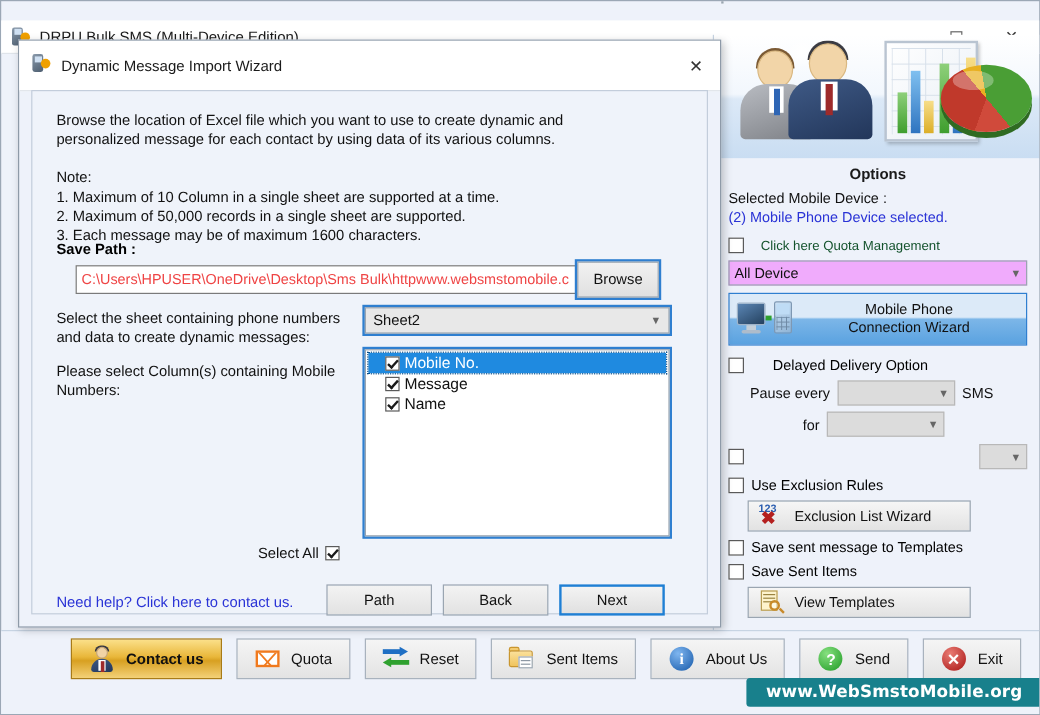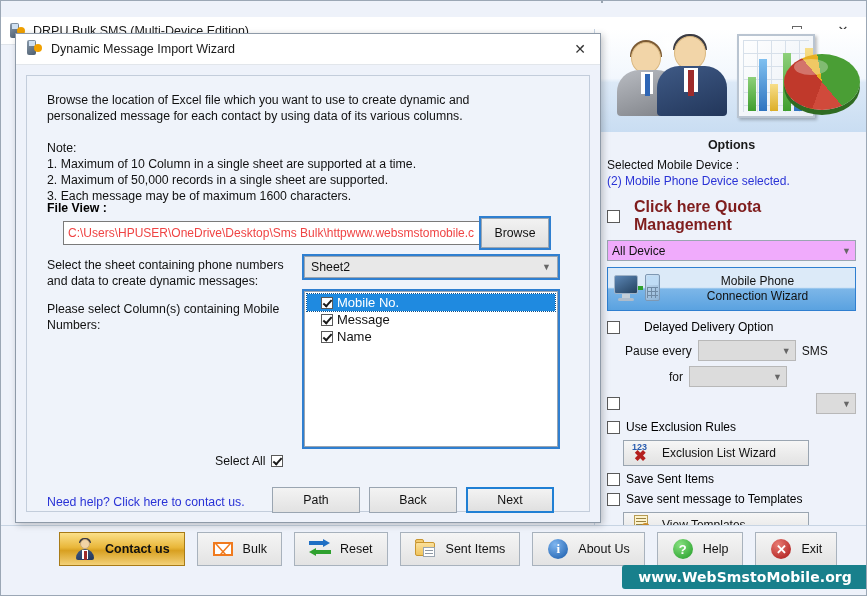--- a/index.html
+++ b/index.html
@@ -131,21 +131,21 @@
     margin-bottom:6px;
   }
   .opt-text { font-size:12px; color:#111; margin:2px 0; }
   .opt-blue { font-size:12px; color:#2a33d6; margin:2px 0 10px 0; }
   .opt-row { display:flex; align-items:center; gap:6px; margin:6px 0; }
   .cbx {
     width:13px; height:13px; flex:none;
     background:#fff; border:1px solid #5a5a5a;
     position:relative;
   }
-  .link-blue { color:#7f1d1d; font-size:16px;font-weight:bold; }
+  .link-blue { color:#14532d; font-size:11px; }
   select, .fakeselect {
     height:21px; border:1px solid #9aa5b1; background:#f0abfc;
     font-family:"Liberation Sans", sans-serif; font-size:12px; color:#111;
     padding:0 4px; width:100%;
     display:flex; align-items:center; justify-content:space-between;
   }
   .fakeselect.disabled { background:#dcdcdc; color:#9a9a9a; border-color:#b8b8b8; }
   .chev { color:#666; font-size:9px; margin-left:4px; }
 
   #mpc-wizard {
@@ -267,21 +267,21 @@
   }
 
   
   #wizard {
     position:absolute; left:14px; top:32px; width:586px; height:490px;
     background:#eef2fa;
     border:1px solid #8e9aa8;
     box-shadow:2px 2px 7px rgba(0,0,0,.22);
   }
   #wiz-titlebar {
-    height:31px; background:#fff; border-bottom:1px solid #e2e6eb;
+    height:42px; background:#fff; border-bottom:1px solid #e2e6eb;
     display:flex; align-items:center; padding-left:10px;
   }
   #wiz-title { font-size:12.5px; margin-left:9px; color:#1a1a1a; }
   #wiz-close {
     margin-left:auto; width:40px; height:31px; display:flex; align-items:center; justify-content:center;
     font-size:14px; color:#333;
   }
 
   #wiz-body {
     position:absolute; left:10px; top:41px; right:10px; bottom:10px;
@@ -502,26 +502,26 @@
     <div class="opt-btn">
       <span class="excl-icon">
         <span class="num">123</span>
         <span class="x">✖</span>
       </span>
       <span>Exclusion List Wizard</span>
     </div>
 
     <div class="opt-row">
       <span class="cbx"></span>
-      <span style="font-size:12px;">Save Sent Items</span>
+      <span style="font-size:12px;">Save sent message to Templates</span>
     </div>
 
     <div class="opt-row">
       <span class="cbx"></span>
-      <span style="font-size:12px;">Save sent message to Templates</span>
+      <span style="font-size:12px;">Save Sent Items</span>
     </div>
 
     <div class="opt-btn">
       <span class="tmpl-icon">
         <span class="page"></span>
         <span class="ln" style="top:3px;"></span>
           <span class="ln" style="top:6px;"></span>
           <span class="ln" style="top:9px;"></span>
         <span class="mag"></span>
           <span class="mag-h"></span>
@@ -543,21 +543,21 @@
         </span>
         <span>Contact us</span>
       </div>
 
       <div class="tb-btn">
         <span class="ic ic-mail">
           <span class="env"></span>
             <span class="fl1"></span>
             <span class="fl2"></span>
         </span>
-        <span>Bulk</span>
+        <span>Quota</span>
       </div>
 
       <div class="tb-btn">
         <span class="ic ic-reset">
           <span class="a1"></span>
             <span class="a1h"></span>
             <span class="a2"></span>
             <span class="a2h"></span>
         </span>
         <span>Reset</span>
@@ -580,21 +580,21 @@
             <span class="i">i</span>
         </span>
         <span>About Us</span>
       </div>
 
       <div class="tb-btn">
         <span class="ic ic-help">
           <span class="c"></span>
             <span class="q">?</span>
         </span>
-        <span>Help</span>
+        <span>Send</span>
       </div>
 
       <div class="tb-btn">
         <span class="ic ic-exit">
           <span class="c"></span>
             <span class="x">✕</span>
         </span>
         <span>Exit</span>
       </div>
 
@@ -623,21 +623,21 @@
         <span>personalized message for each contact by using data of its various columns.</span>
       </div>
 
       <div id="note" class="wz-text">
         <span>Note:</span><br>
         <span>1. Maximum of 10 Column in a single sheet are supported at a time.</span><br>
         <span>2. Maximum of 50,000 records in a single sheet are supported.</span><br>
         <span>3. Each message may be of maximum 1600 characters.</span>
       </div>
 
-      <div id="lbl-filepath">File View :</div>
+      <div id="lbl-filepath">Save Path :</div>
       <div id="filepath-input" title="Select an Excel file">C:\Users\HPUSER\OneDrive\Desktop\Sms Bulk\httpwww.websmstomobile.c</div>
 
       <div id="browse-btn">
         <span class="inner">Browse</span>
       </div>
 
       <div id="lbl-sheet" class="wz-text">
         <span>Select the sheet containing phone numbers</span><br>
         <span>and data to create dynamic messages:</span>
       </div>

